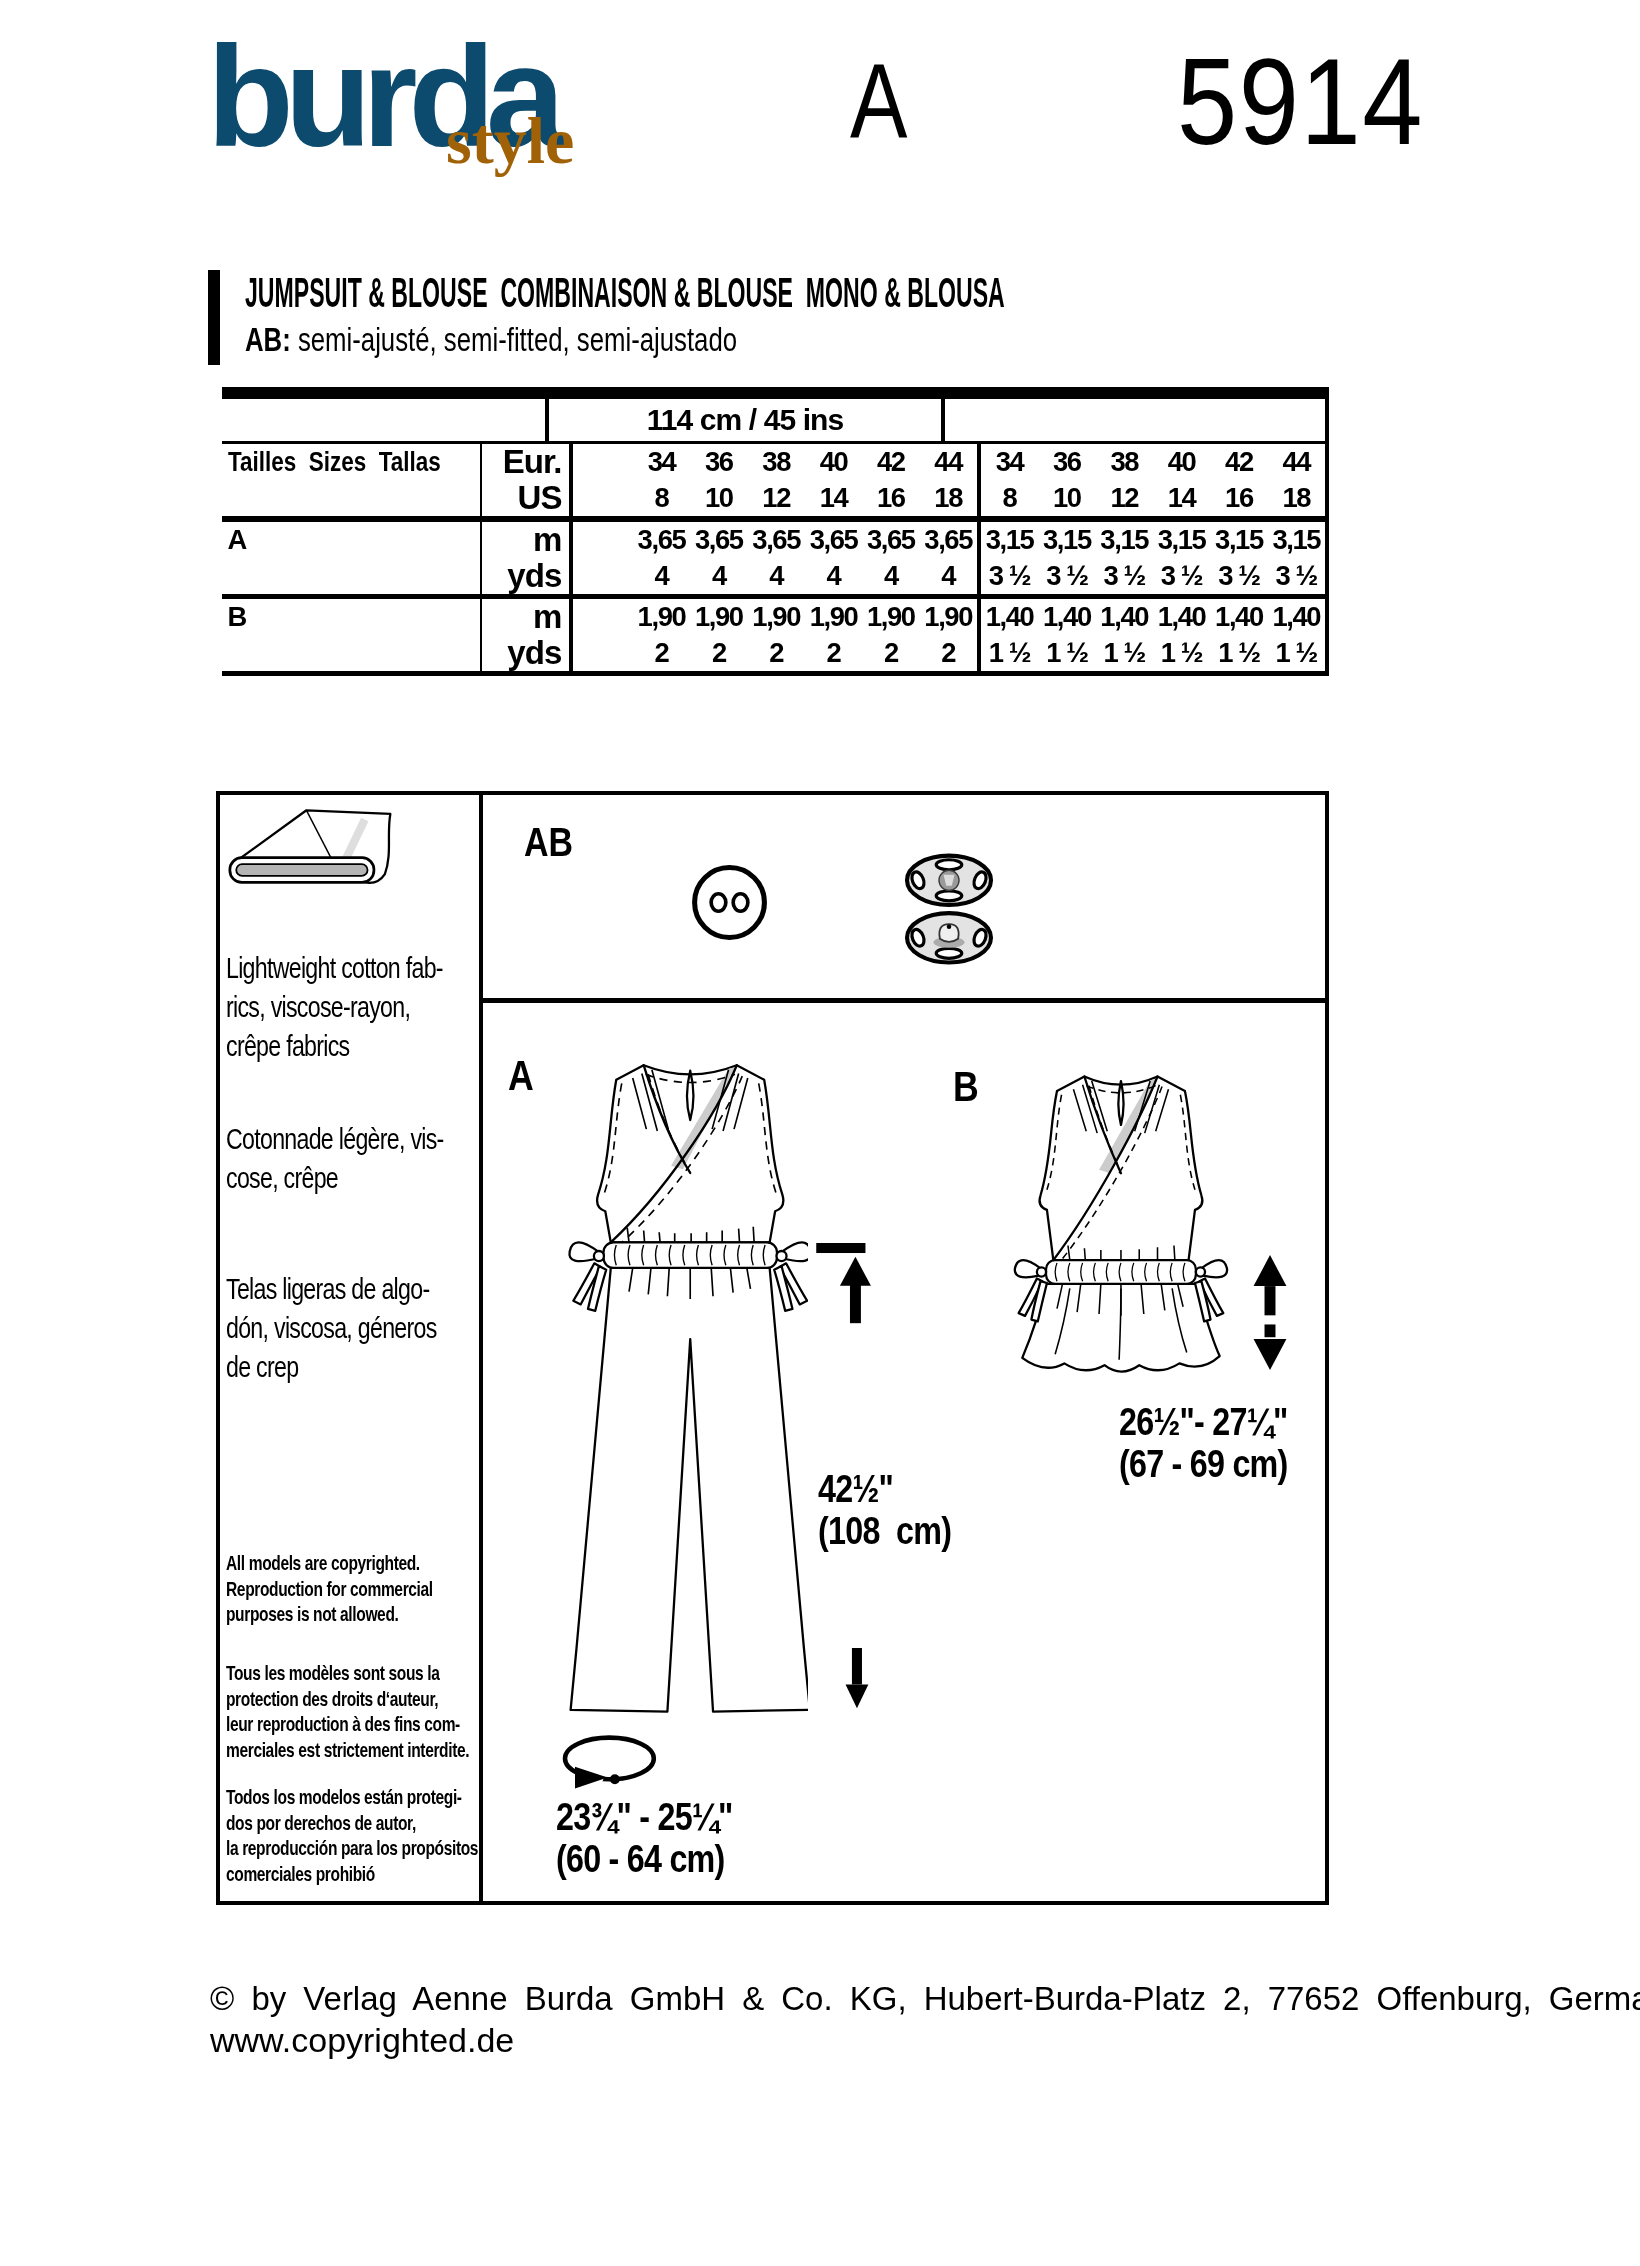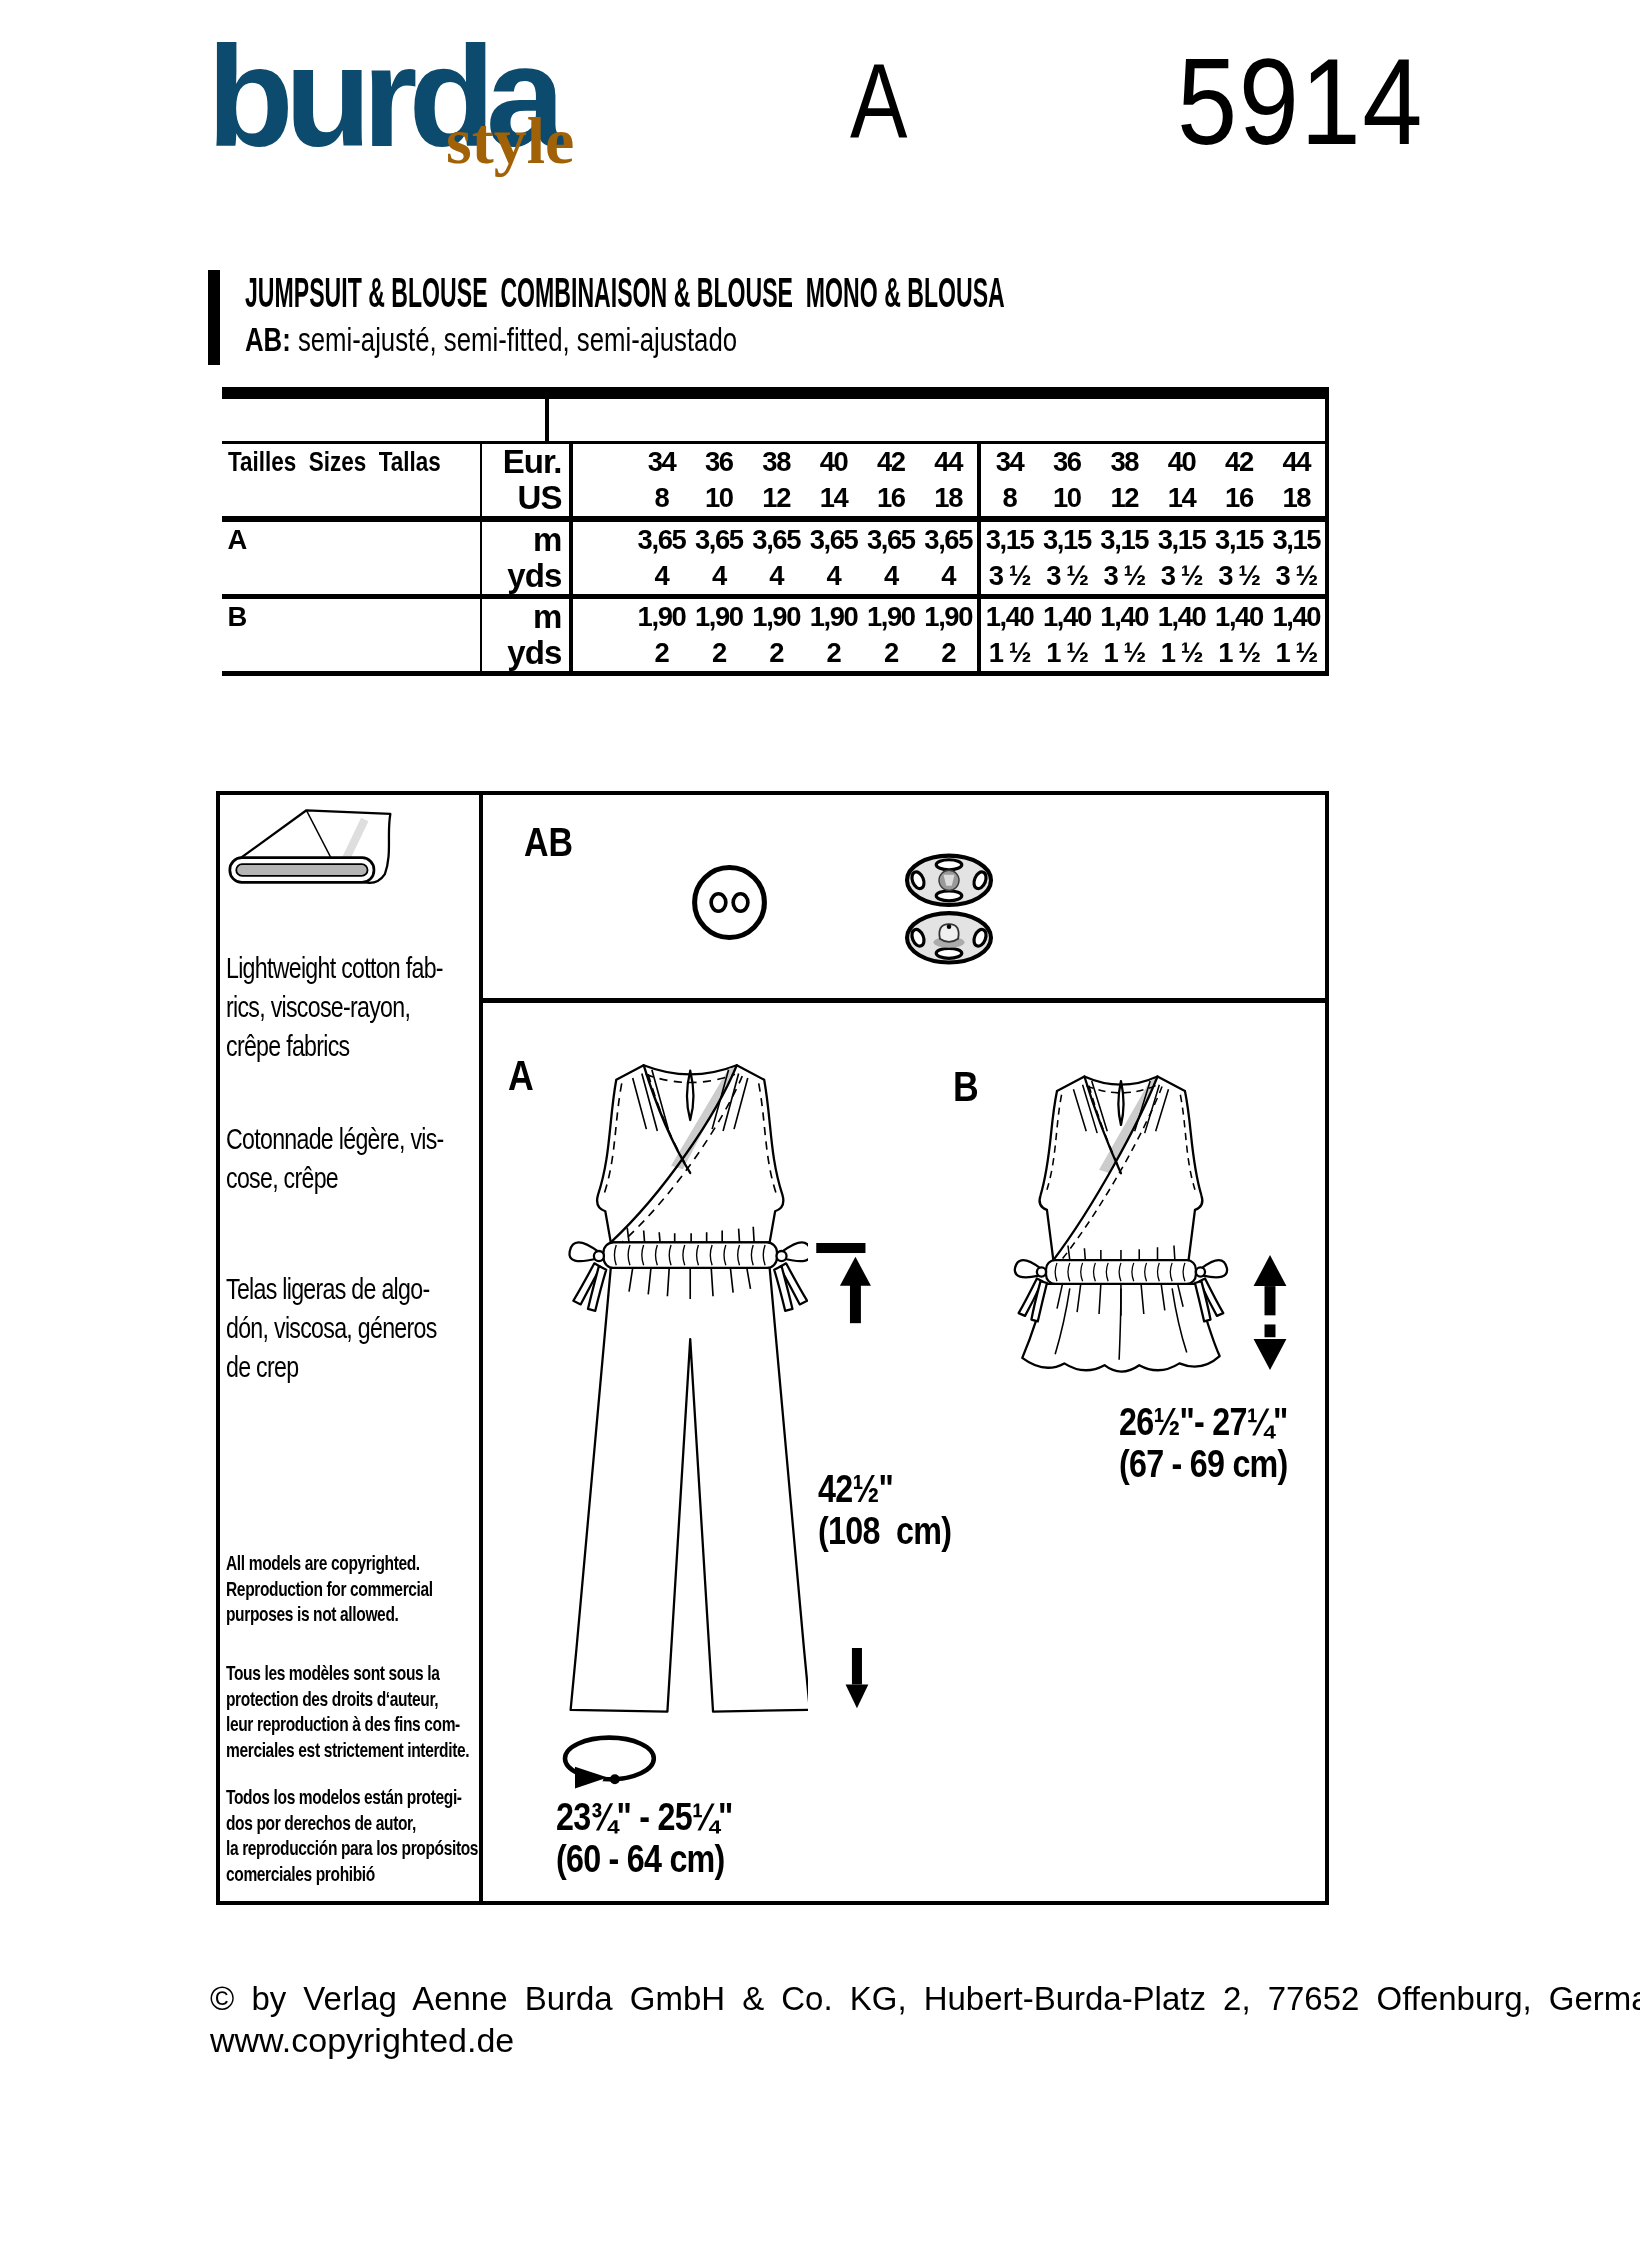--- a/index.html
+++ b/index.html
@@ -53,20 +53,21 @@
 <div class="abs pattern-number">5914</div>
 
 <div class="abs title-bar"></div>
 <div class="abs title-main">JUMPSUIT &amp; BLOUSE  COMBINAISON &amp; BLOUSE  MONO &amp; BLOUSA</div>
 <div class="abs subtitle"><b>AB:</b><span> semi-ajusté, semi-fitted, semi-ajustado</span></div>
 
 <div class="abs sizes-table">
   <div class="tt-bar"></div>
   <div class="tt-group">
     <div class="tt-gspacer"></div>
+    <div class="tt-g1">114 cm / 45 ins</div>
   </div>
   <div class="tt-row">
     <div class="tt-label"><span class="condL" style="transform:scaleX(.82);">Tailles  Sizes  Tallas</span></div>
     <div class="tt-unit">Eur.</div>
     <div class="tt-cells">
         <div>34</div>
         <div>36</div>
         <div>38</div>
         <div>40</div>
         <div>42</div>

